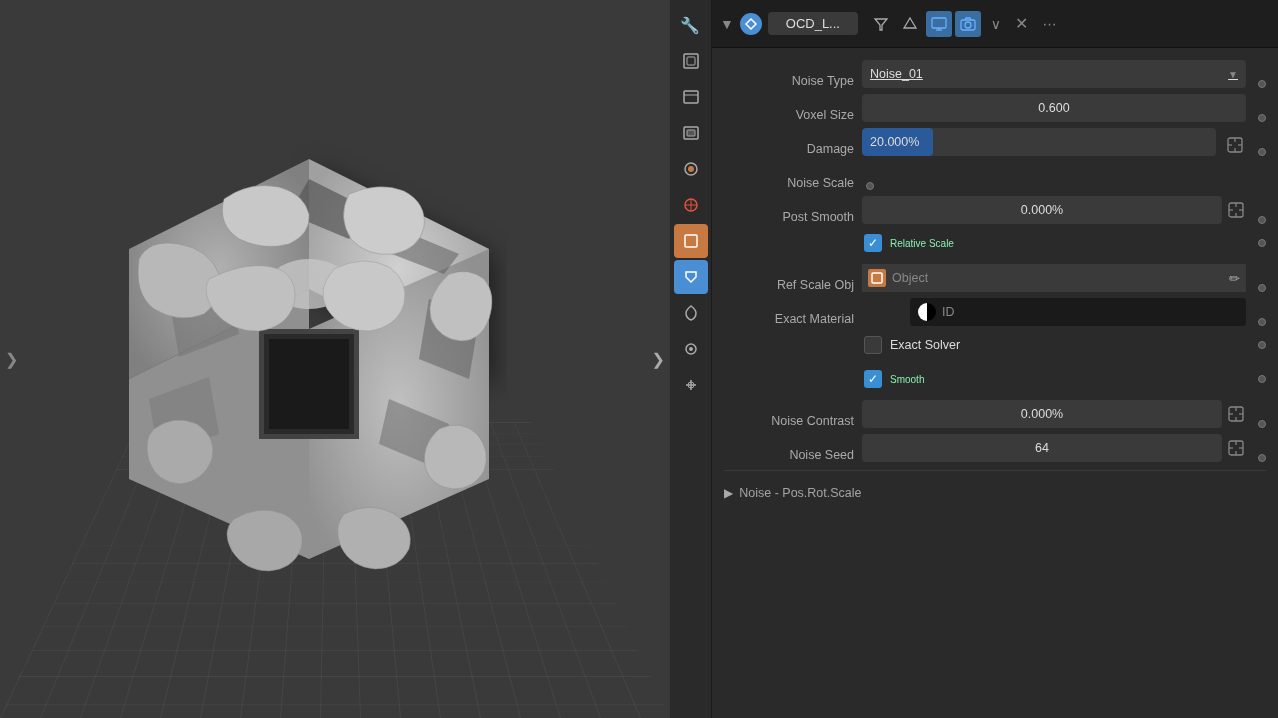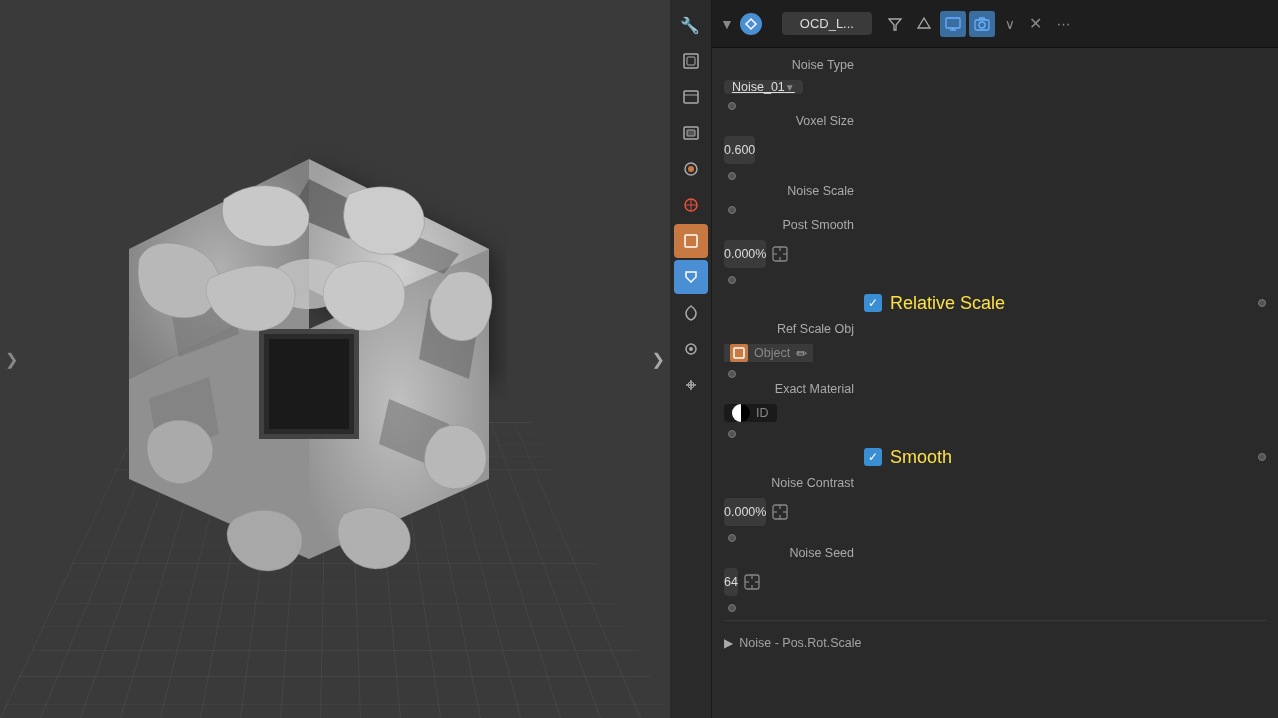--- a/index.html
+++ b/index.html
@@ -128,21 +128,20 @@
     }
 
     .header-title {
       background: #3a3a3a;
       border-radius: 4px;
       padding: 4px 10px;
       color: #ddd;
       font-size: 13px;
       flex: 0 0 auto;
       min-width: 80px;
-      margin-left: 14px;
     }
 
     .header-icons {
       display: flex;
       align-items: center;
       gap: 3px;
       margin-left: 4px;
     }
 
     .header-icon-btn {
@@ -182,24 +181,23 @@
     .properties-content {
       padding: 10px 12px;
       display: flex;
       flex-direction: column;
       gap: 4px;
       overflow-y: auto;
     }
 
     .prop-row {
       display: flex;
-      align-items: flex-start;
+      align-items: flex-end;
       min-height: 30px;
       gap: 8px;
-      flex-direction: column;
     }
 
     .prop-label {
       text-align: right;
       min-width: 130px;
       color: #aaa;
       font-size: 12.5px;
       flex-shrink: 0;
     }
 
@@ -293,35 +291,36 @@
       display: flex;
       align-items: center;
       justify-content: center;
       color: white;
       font-size: 12px;
       cursor: pointer;
       flex-shrink: 0;
     }
 
     .checkbox-label {
-      color: #fde047;
-      font-size: 18px;
+      color: #86efac;
+      font-size: 10px;
     }
 
     
     .material-field {
       flex: 1;
       height: 28px;
       background: #1a1a1a;
       border-radius: 4px;
       display: flex;
       align-items: center;
       padding: 0 8px;
       gap: 6px;
       cursor: pointer;
+      margin-left: 48px;
     }
 
     .material-icon {
       width: 18px;
       height: 18px;
       border-radius: 50%;
       background: conic-gradient(black 180deg, white 180deg);
       flex-shrink: 0;
     }
 
@@ -637,20 +636,37 @@
     </div>
 
     <div class="prop-row">
       <span class="prop-label">Voxel Size</span>
       <div class="num-field-wrap">
         <div class="num-field">0.600</div>
       </div>
       <div class="prop-dot"></div>
     </div>
 
+    <div class="prop-row">
+      <span class="prop-label">Damage</span>
+      <div class="damage-field">
+        <div class="damage-fill" style="width:20%;"></div>
+        <span class="damage-text">20.000%</span>
+      </div>
+      <div class="prop-icon-btn">
+        <svg width="16" height="16" viewBox="0 0 16 16" fill="none">
+          <rect x="1" y="1" width="14" height="14" rx="2" stroke="#888" stroke-width="1.3" fill="none"></rect>
+          <line x1="8" y1="1" x2="8" y2="5" stroke="#888" stroke-width="1.2"></line>
+          <line x1="8" y1="11" x2="8" y2="15" stroke="#888" stroke-width="1.2"></line>
+          <line x1="1" y1="8" x2="5" y2="8" stroke="#888" stroke-width="1.2"></line>
+          <line x1="11" y1="8" x2="15" y2="8" stroke="#888" stroke-width="1.2"></line>
+        </svg>
+      </div>
+      <div class="prop-dot"></div>
+    </div>
 
     <div class="prop-row">
       <span class="prop-label">Noise Scale</span>
       <div class="prop-dot"></div>
     </div>
 
     <div class="prop-row">
       <span class="prop-label">Post Smooth</span>
       <div class="num-field-wrap">
         <div class="num-field">0.000%</div>
@@ -689,20 +705,25 @@
 
     <div class="prop-row">
       <span class="prop-label">Exact Material</span>
       <div class="material-field">
         <div class="material-icon"></div>
         <span class="material-text">ID</span>
       </div>
       <div class="prop-dot"></div>
     </div>
 
+    <div class="solver-row">
+      <div class="solver-checkbox"></div>
+      <span class="solver-label">Exact Solver</span>
+      <div class="prop-dot" style="margin-left:auto;"></div>
+    </div>
 
     <div class="checkbox-row">
       <div class="checkbox">✓</div>
       <span class="checkbox-label">Smooth</span>
       <div class="prop-dot" style="margin-left:auto;"></div>
     </div>
 
     <div class="prop-row">
       <span class="prop-label">Noise Contrast</span>
       <div class="num-field-wrap">

